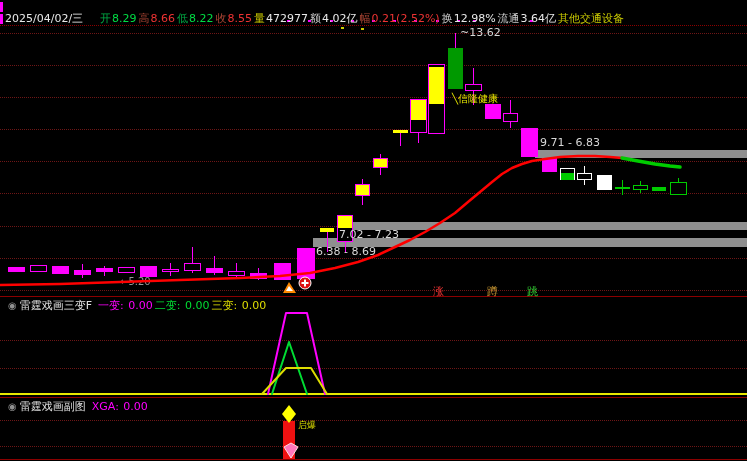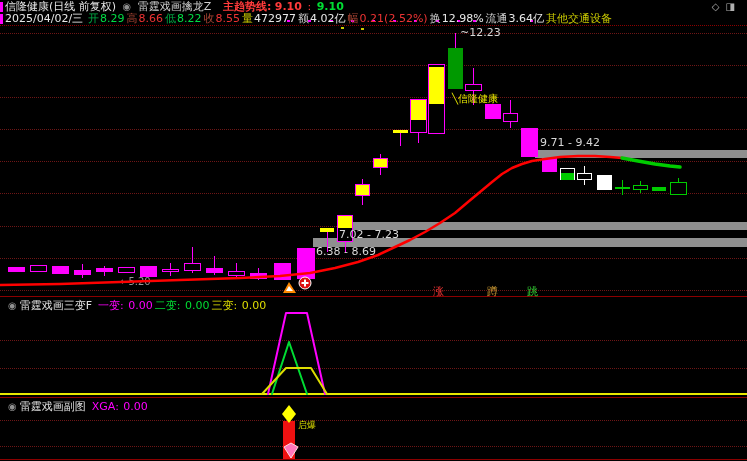--- a/index.html
+++ b/index.html
@@ -12,21 +12,21 @@
   .line1{position:absolute;left:5px;top:1px;width:740px;height:12px;font-size:11px;line-height:12px;white-space:nowrap;}
   .line2{position:absolute;left:5px;top:13px;width:740px;height:12px;font-size:11px;line-height:12px;white-space:nowrap;}
   .stock{color:#e6e6e6;}
   .coll{color:#909090;font-size:10px;margin:0 3px;}
   .ind{color:#d0d0d0;}
   .tl{color:#ff3b3b;font-weight:bold;margin-left:8px;}
   .tv1{color:#ff3b3b;font-weight:bold;}
   .tsep{color:#ff3b3b;margin:0 2px;}
   .tv2{color:#00dd33;font-weight:bold;}
   .icons-right{position:absolute;right:4px;top:0;color:#b0b0b0;font-size:10px;letter-spacing:6px;}
-  .date{color:#e8e8e8;margin-right:5px;}
+  .date{color:#e8e8e8;margin-right:17px;}
   .phdr{position:absolute;left:0;width:747px;height:13px;font-size:11px;line-height:13px;white-space:nowrap;z-index:6;}
   .pname{color:#e0e0e0;margin-right:6px;}
   #layers{position:absolute;left:0;top:0;width:747px;height:461px;z-index:1;}
   #overlay{position:absolute;left:0;top:0;z-index:4;pointer-events:none;}
   .qf span{margin-right:1px;}
   .qfield{margin-right:6px;}
 </style>
 </head>
 <body>
 
@@ -122,23 +122,23 @@
       <div style="position: absolute; left: 577px; top: 173px; width: 15px; height: 7px; border: 1px solid rgb(255, 255, 255); background: rgb(0, 0, 0); box-sizing: border-box;"></div>
       <div style="position: absolute; left: 597px; top: 175px; width: 15px; height: 15px; border: 1px solid rgb(255, 255, 255); background: rgb(255, 255, 255); box-sizing: border-box;"></div>
       <div style="position: absolute; left: 622px; top: 180px; width: 1px; height: 15px; background: rgb(0, 204, 0);"></div>
       <div style="position: absolute; left: 615px; top: 187px; width: 15px; height: 2px; border: 1px solid rgb(0, 204, 0); background: rgb(0, 204, 0); box-sizing: border-box;"></div>
       <div style="position: absolute; left: 640px; top: 181px; width: 1px; height: 12px; background: rgb(0, 204, 0);"></div>
       <div style="position: absolute; left: 633px; top: 185px; width: 15px; height: 5px; border: 1px solid rgb(0, 204, 0); background: rgb(0, 0, 0); box-sizing: border-box;"></div>
       <div style="position: absolute; left: 652px; top: 187px; width: 14px; height: 4px; border: 1px solid rgb(0, 204, 0); background: rgb(0, 204, 0); box-sizing: border-box;"></div>
       <div style="position: absolute; left: 678px; top: 178px; width: 1px; height: 17px; background: rgb(0, 204, 0);"></div>
       <div style="position: absolute; left: 670px; top: 182px; width: 17px; height: 13px; border: 1px solid rgb(0, 204, 0); background: rgb(0, 0, 0); box-sizing: border-box;"></div>
       <div style="position: absolute; left: 283px; top: 421px; width: 12px; height: 38px; background: rgb(238, 17, 17);"></div>
-      <div style="position: absolute; left: 460px; top: 27px; color: rgb(216, 216, 216); font-size: 11px; line-height: 1.1; white-space: nowrap;">~12.23</div>
+      <div style="position: absolute; left: 460px; top: 27px; color: rgb(216, 216, 216); font-size: 11px; line-height: 1.1; white-space: nowrap;">~13.62</div>
       <div style="position: absolute; left: 452px; top: 93px; color: rgb(232, 232, 0); font-size: 10px; line-height: 1.1; white-space: nowrap;">╲信隆健康</div>
-      <div style="position: absolute; left: 540px; top: 137px; color: rgb(216, 216, 216); font-size: 11px; line-height: 1.1; white-space: nowrap;">9.71 - 9.42</div>
+      <div style="position: absolute; left: 540px; top: 137px; color: rgb(216, 216, 216); font-size: 11px; line-height: 1.1; white-space: nowrap;">9.71 - 6.83</div>
       <div style="position: absolute; left: 339px; top: 229px; color: rgb(216, 216, 216); font-size: 11px; line-height: 1.1; white-space: nowrap;">7.02 - 7.23</div>
       <div style="position: absolute; left: 316px; top: 246px; color: rgb(216, 216, 216); font-size: 11px; line-height: 1.1; white-space: nowrap;">6.38 - 8.69</div>
       <div style="position: absolute; left: 120px; top: 276px; color: rgb(153, 153, 153); font-size: 10px; line-height: 1.1; white-space: nowrap;">←5.20</div>
       <div style="position: absolute; left: 433px; top: 286px; color: rgb(238, 51, 51); font-size: 11px; line-height: 1.1; white-space: nowrap;">涨</div>
       <div style="position: absolute; left: 487px; top: 286px; color: rgb(204, 153, 51); font-size: 11px; line-height: 1.1; white-space: nowrap;">蹲</div>
       <div style="position: absolute; left: 527px; top: 286px; color: rgb(51, 204, 51); font-size: 11px; line-height: 1.1; white-space: nowrap;">跳</div>
       <div style="position: absolute; left: 298px; top: 421px; color: rgb(221, 221, 0); font-size: 9px; line-height: 1.1; white-space: nowrap;">启爆</div>
     </div>
 
   <svg id="overlay" width="747" height="461">
@@ -153,32 +153,20 @@
       <circle cx="305" cy="283" r="6" fill="#dd1111" stroke="#ffffff"></circle>
       <line x1="305" y1="279.5" x2="305" y2="286.5" stroke="#ffffff" stroke-width="2"></line>
       <line x1="301.5" y1="283" x2="308.5" y2="283" stroke="#ffffff" stroke-width="2"></line>
       <polygon points="289,405 296,414 289,423 282,414" fill="#ffff00"></polygon>
       <polygon points="284,447 291,443 298,447 291,458" fill="#ff77bb" stroke="#ffdddd"></polygon>
     </svg>
 
   <div class="hdr" style="z-index:5;">
     <div class="accent-strip s1"></div>
     <div class="accent-strip s2"></div>
-    <div class="line1">
-      <span class="stock">信隆健康(日线 前复权)</span>
-      <span class="coll">◉</span>
-      <span class="ind">雷霆戏画擒龙Z</span>
-      <span class="tl">主趋势线:</span>
-      <span class="tv1">9.10</span>
-      <span class="tsep">:</span>
-      <span class="tv2">9.10</span>
-      <span class="icons-right">
-        <span>◇</span><span>◨</span>
-      </span>
-    </div>
     <div class="line2">
       <span class="date">2025/04/02/三</span><span class="qf"><span class="qfield"><span style="color: rgb(0, 170, 68);">开</span><span style="color: rgb(0, 221, 68);">8.29</span></span><span class="qfield"><span style="color: rgb(170, 68, 51);">高</span><span style="color: rgb(238, 51, 51);">8.66</span></span><span class="qfield"><span style="color: rgb(0, 170, 68);">低</span><span style="color: rgb(0, 221, 68);">8.22</span></span><span class="qfield"><span style="color: rgb(170, 68, 51);">收</span><span style="color: rgb(238, 51, 51);">8.55</span></span><span class="qfield"><span style="color: rgb(204, 204, 0);">量</span><span style="color: rgb(232, 232, 232);">472977</span></span><span class="qfield"><span style="color: rgb(204, 204, 204);">额</span><span style="color: rgb(232, 232, 232);">4.02亿</span></span><span class="qfield"><span style="color: rgb(170, 68, 51);">幅</span><span style="color: rgb(238, 51, 51);">0.21(2.52%)</span></span><span class="qfield"><span style="color: rgb(204, 204, 204);">换</span><span style="color: rgb(232, 232, 232);">12.98%</span></span><span class="qfield"><span style="color: rgb(204, 204, 204);">流通</span><span style="color: rgb(232, 232, 232);">3.64亿</span></span><span class="qfield"><span style="color: rgb(204, 204, 0);">其他交通设备</span><span style="color: rgb(204, 204, 0);"></span></span></span>
     </div>
   </div>
 
   <div class="phdr" style="top:299px;left:5px;">
     <span class="coll">◉</span><span class="pname">雷霆戏画三变F</span><span class="qf"><span class="qfield"><span style="color: rgb(255, 0, 255);">一变:</span><span style="color: rgb(255, 0, 255);"> 0.00</span></span><span class="qfield"><span style="color: rgb(0, 221, 51);">二变:</span><span style="color: rgb(0, 221, 51);"> 0.00</span></span><span class="qfield"><span style="color: rgb(221, 221, 0);">三变:</span><span style="color: rgb(221, 221, 0);"> 0.00</span></span></span>
   </div>
 
   <div class="phdr" style="top:400px;left:5px;">

